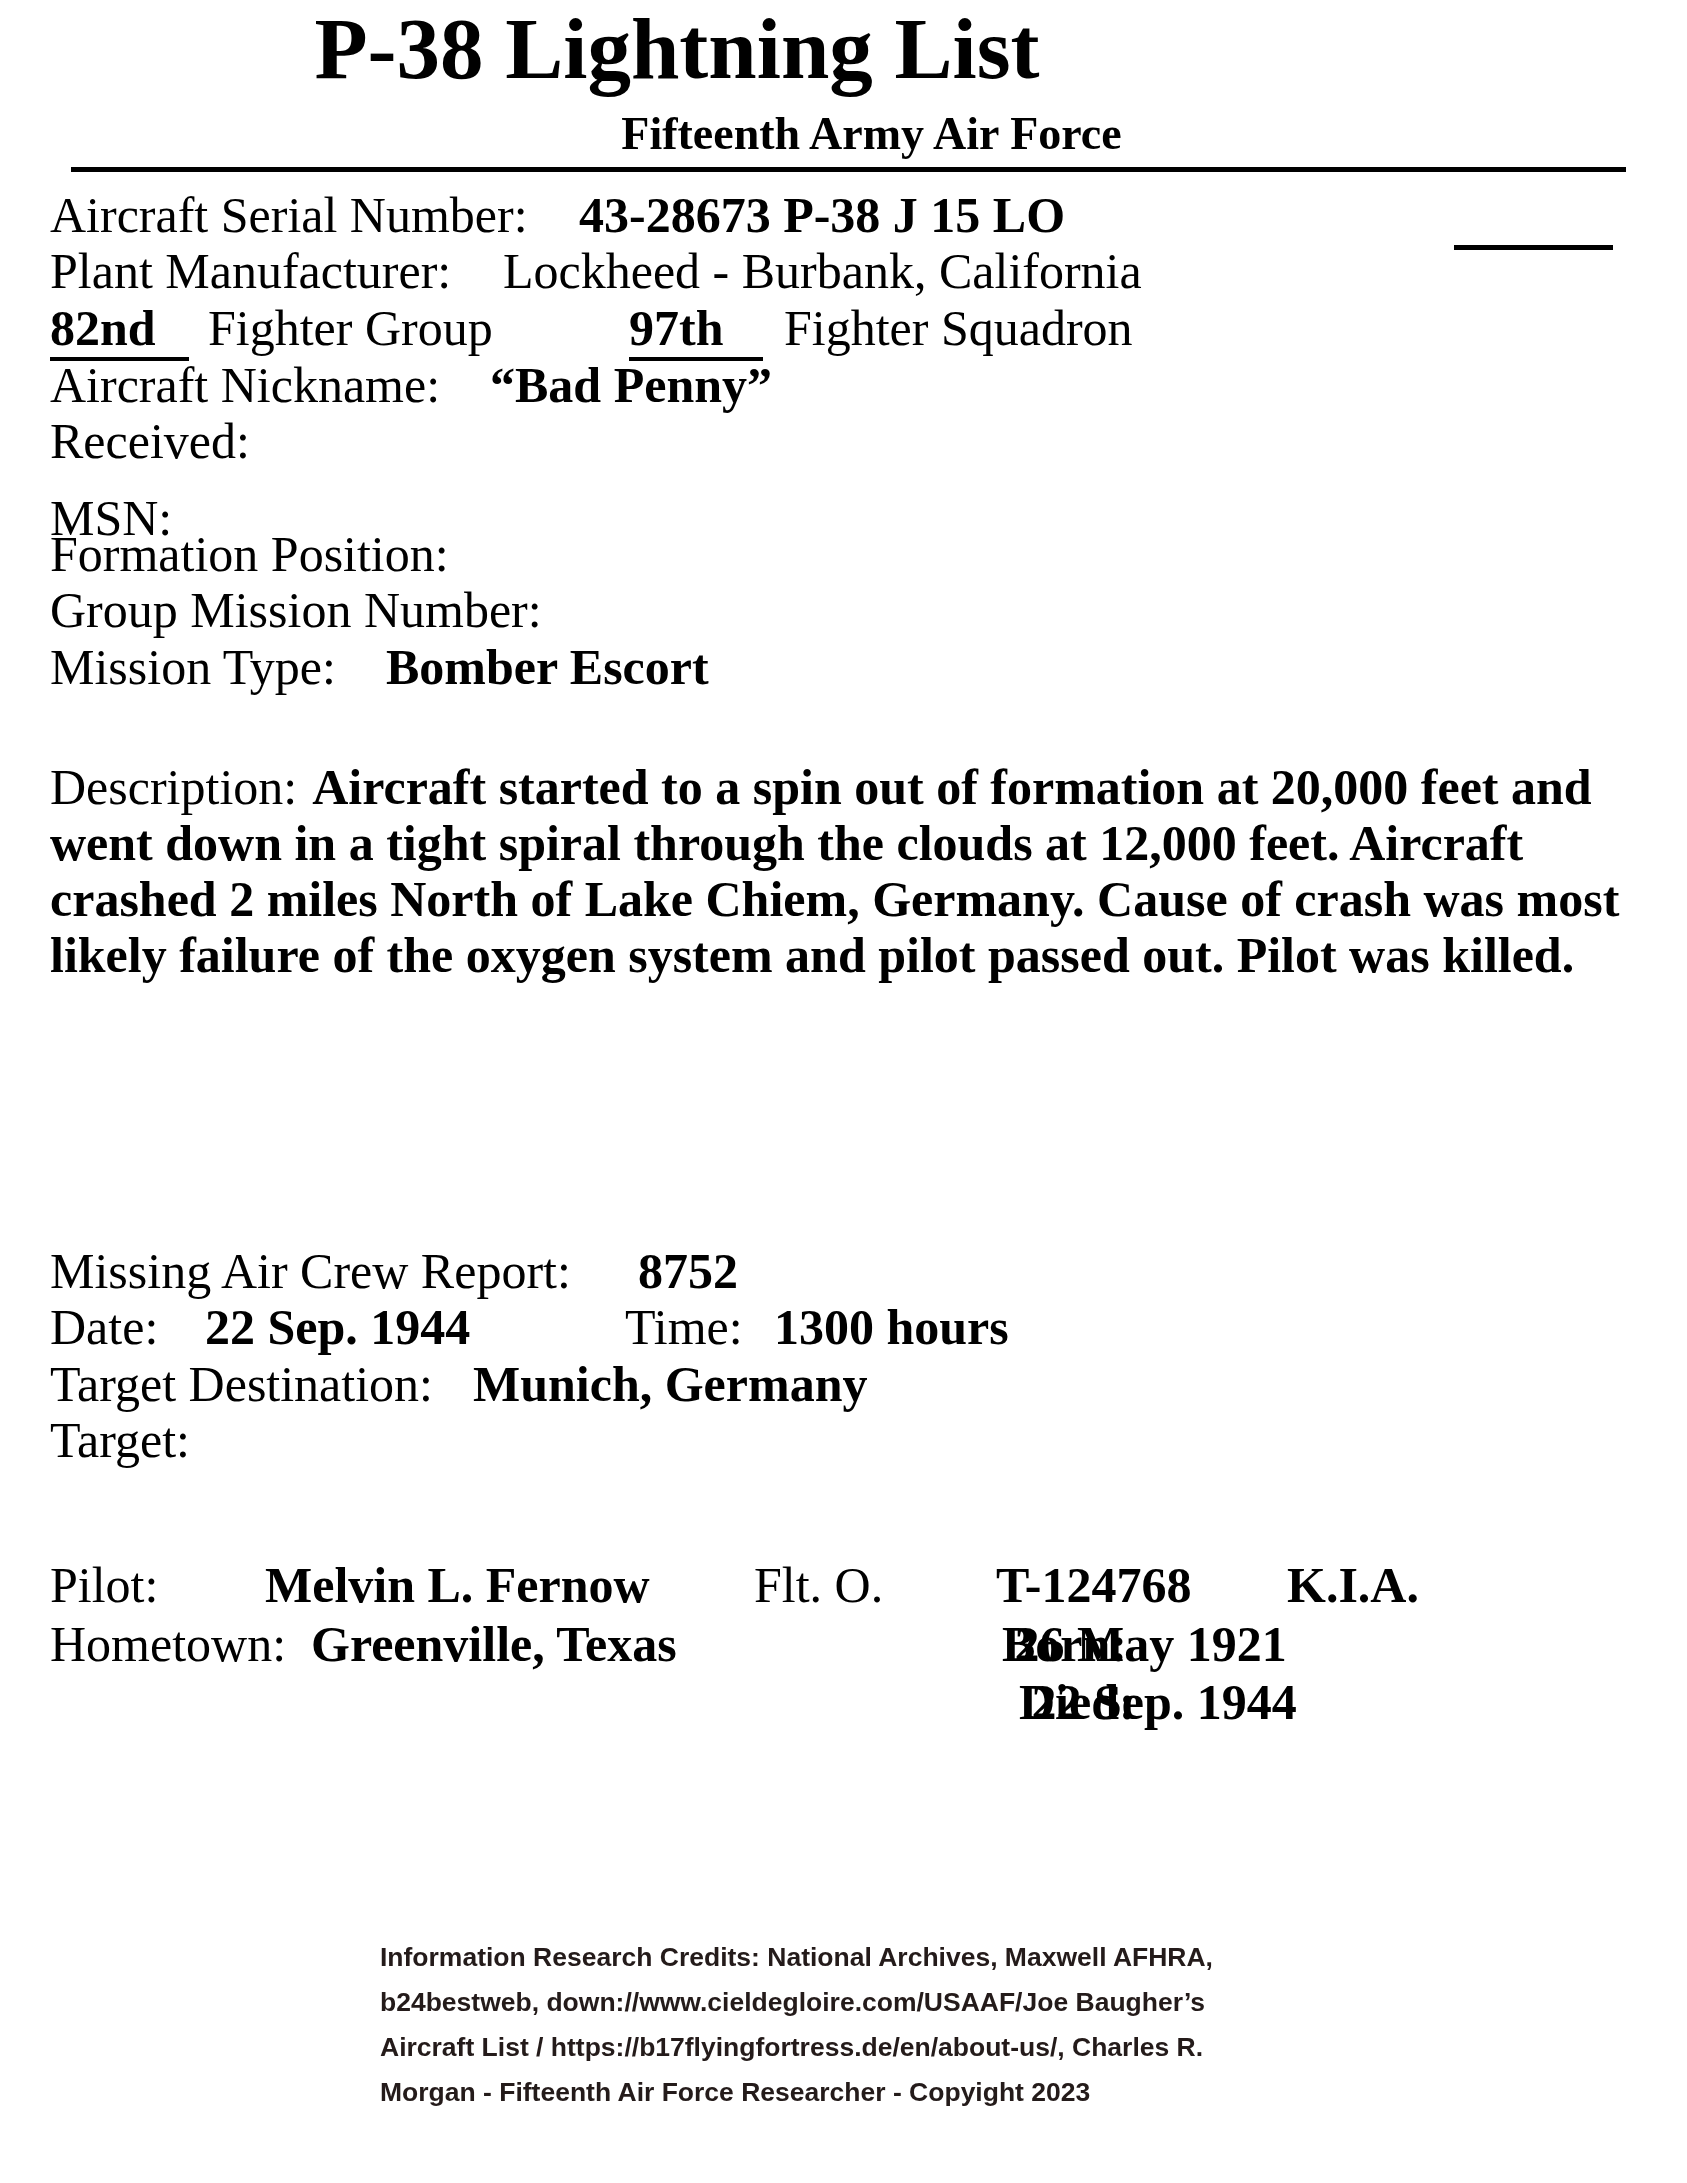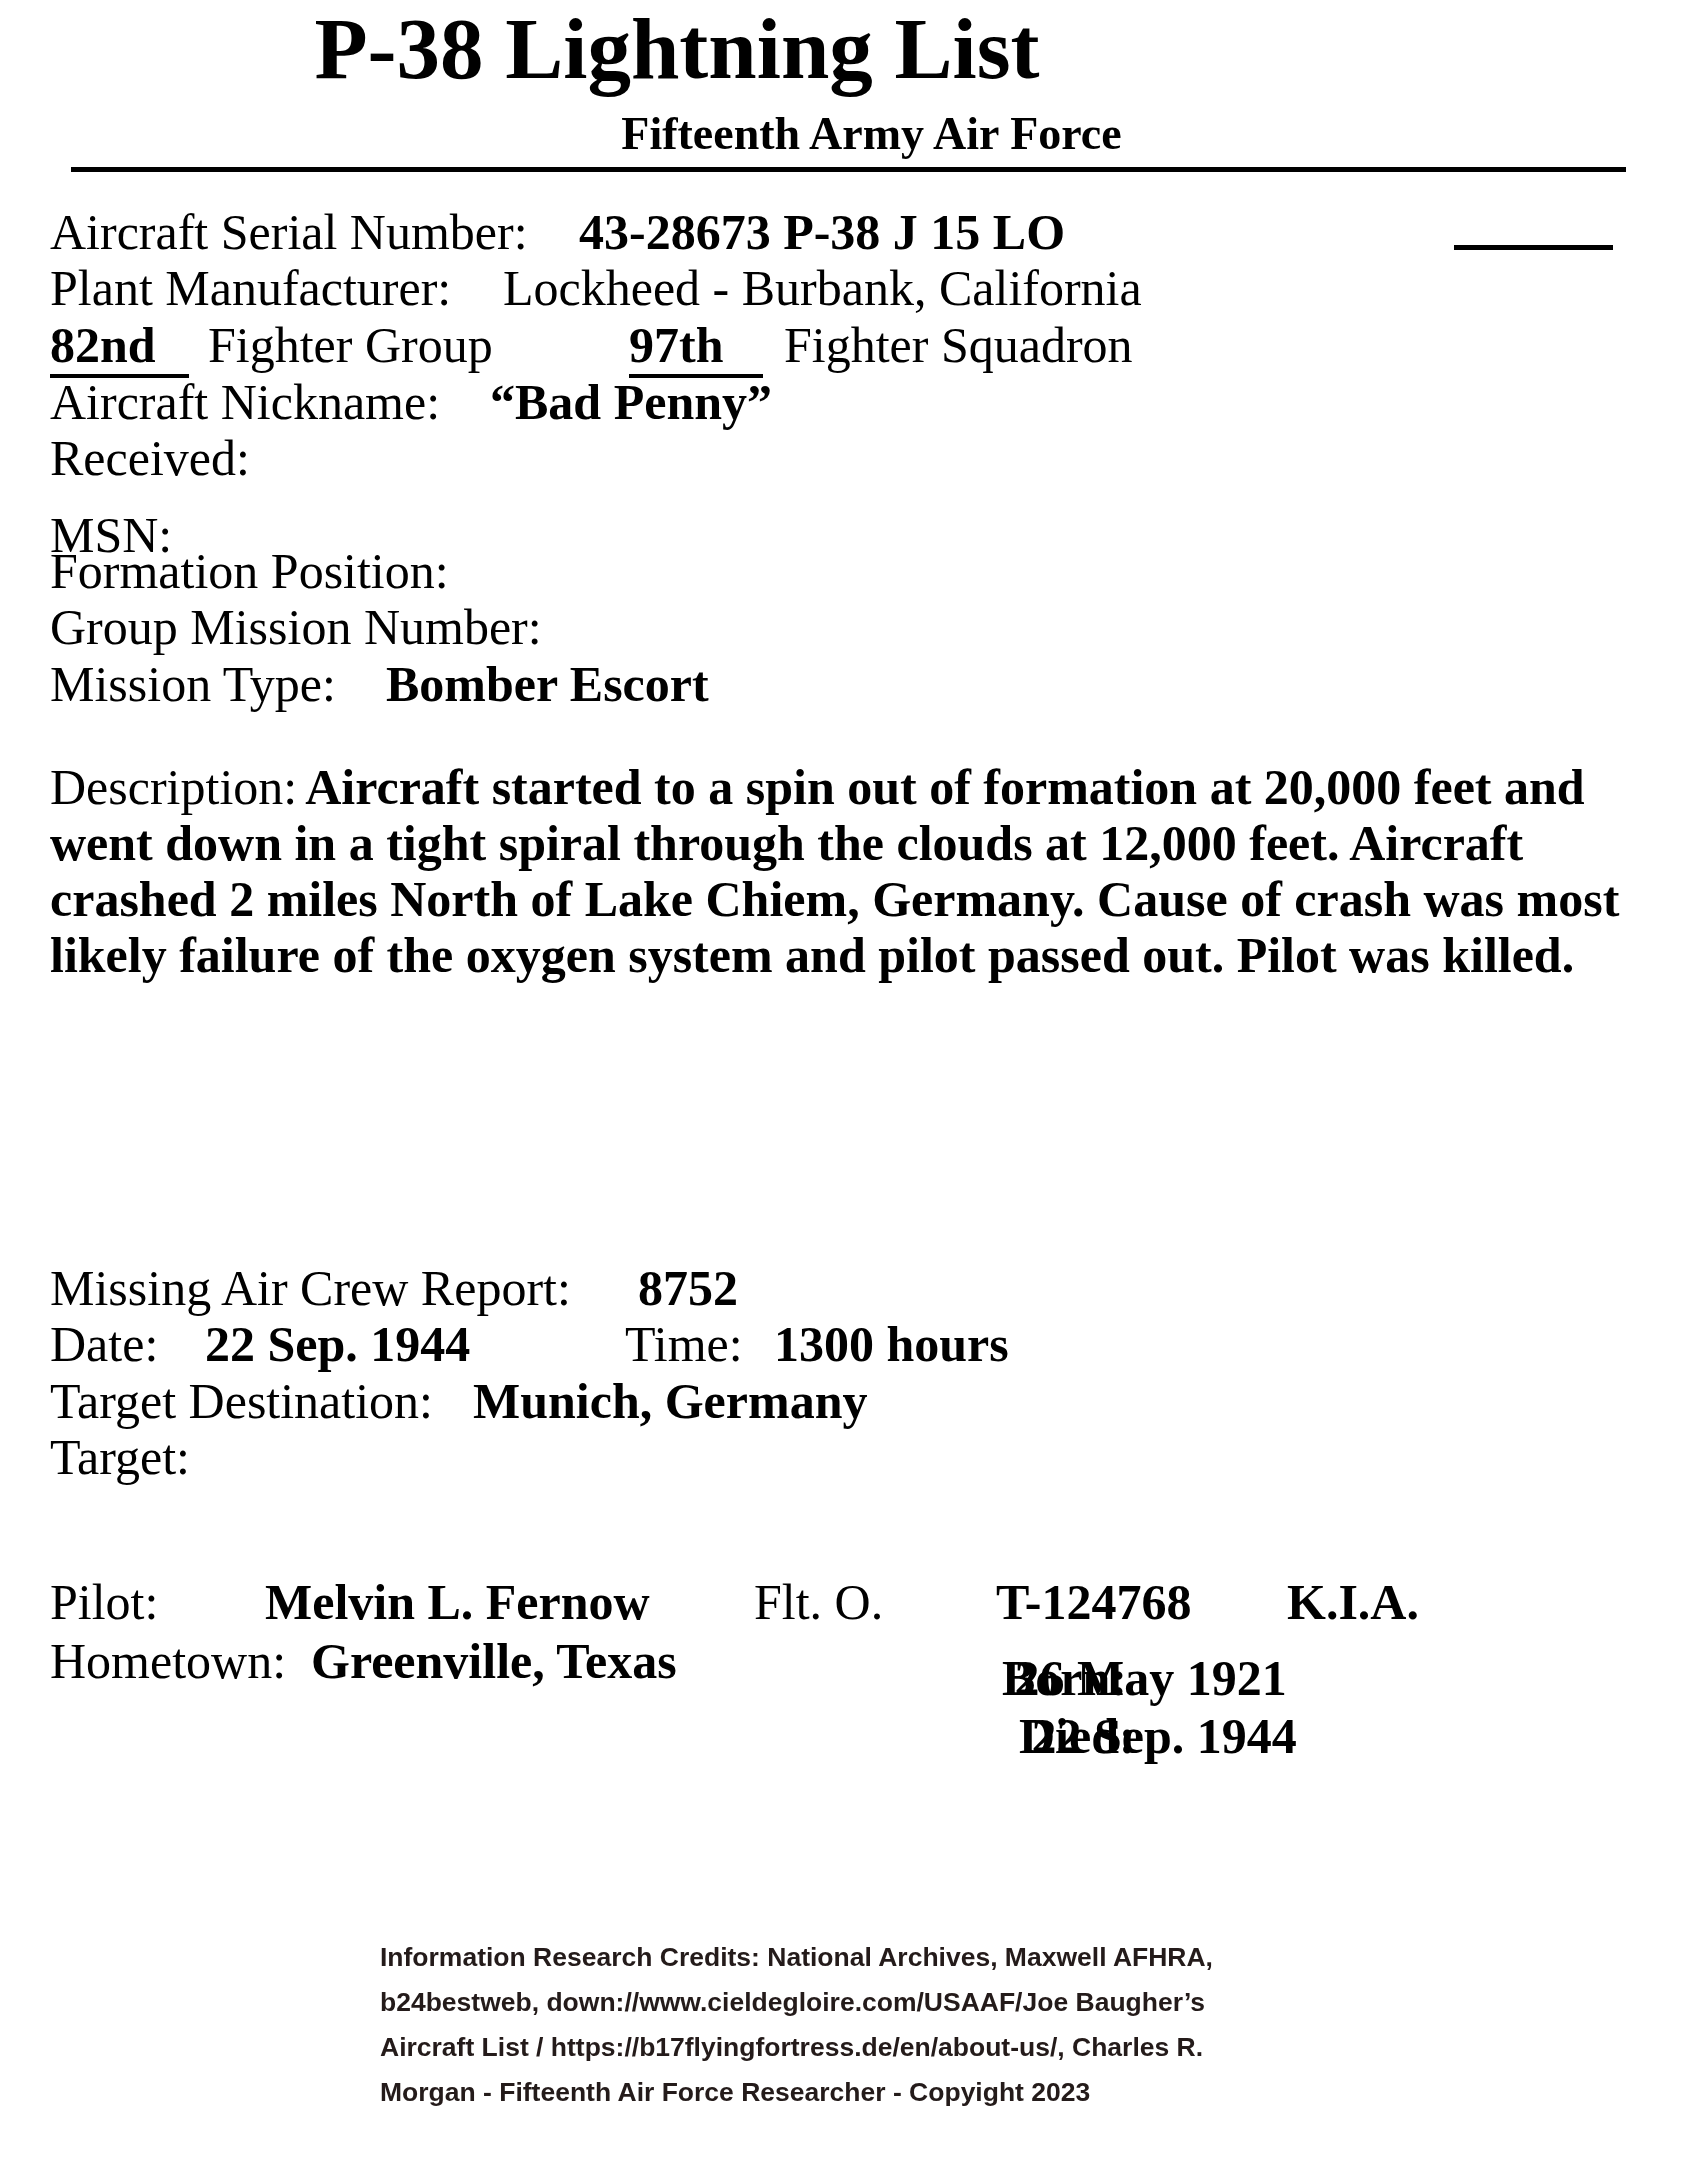--- a/index.html
+++ b/index.html
@@ -22,31 +22,31 @@
     text-align:center;font-size:46px;font-weight:bold;line-height:1;
     white-space:nowrap;
     margin-left:28px;
   }
   .rule{position:absolute;top:167px;left:71px;width:1555px;height:4.6px;background:var(--ink,#000000);}
   .blank{position:absolute;top:245px;left:1454px;width:159px;height:4.6px;background:var(--ink,#000000);}
   .row{
     position:absolute;left:0;width:1687px;height:61px;
     font-size:50px;line-height:1.12;white-space:nowrap;
   }
-  .row span{position:absolute;white-space:nowrap;margin-top:17px;}
+  .row span{position:absolute;white-space:nowrap;}
   .b{font-weight:bold;}
   .u{
     border-bottom:4.6px solid var(--ink,#000000);
     padding-bottom:1px;
   }
   .desc{
     position:absolute;left:50px;top:759px;width:1628px;
     font-size:50px;line-height:56px;white-space:normal;
   }
-  .desc .desc-text{margin-left:8px;}
+  .desc .desc-text{margin-left:15px;}
   .footer{
     position:absolute;left:380px;top:1935px;width:992px;
     font-family:"Liberation Sans", sans-serif;font-weight:bold;
     font-size:26.5px;line-height:45px;
     color:var(--footer_ink,#241b1a);
   }
 </style>
 </head>
 <body>
 

